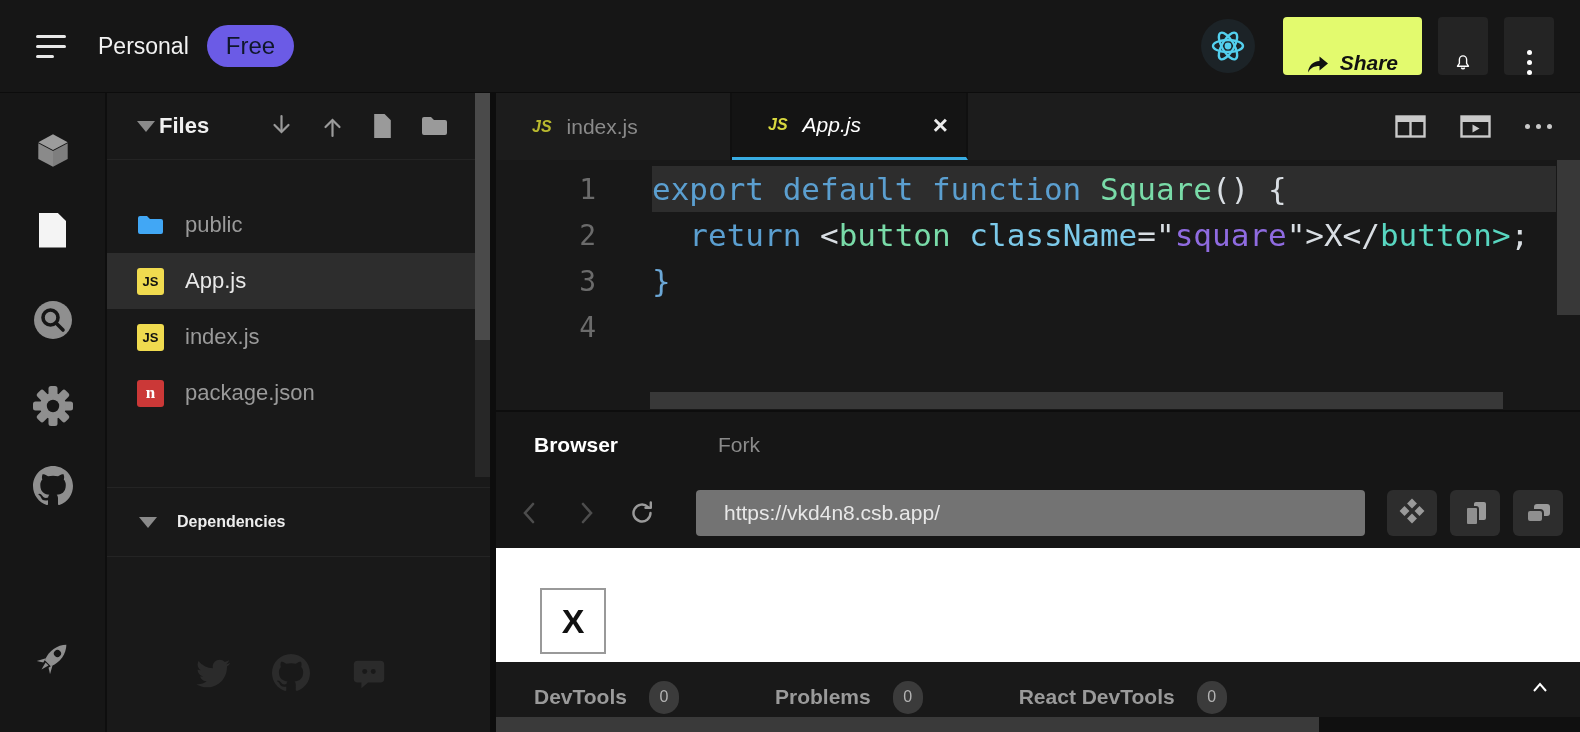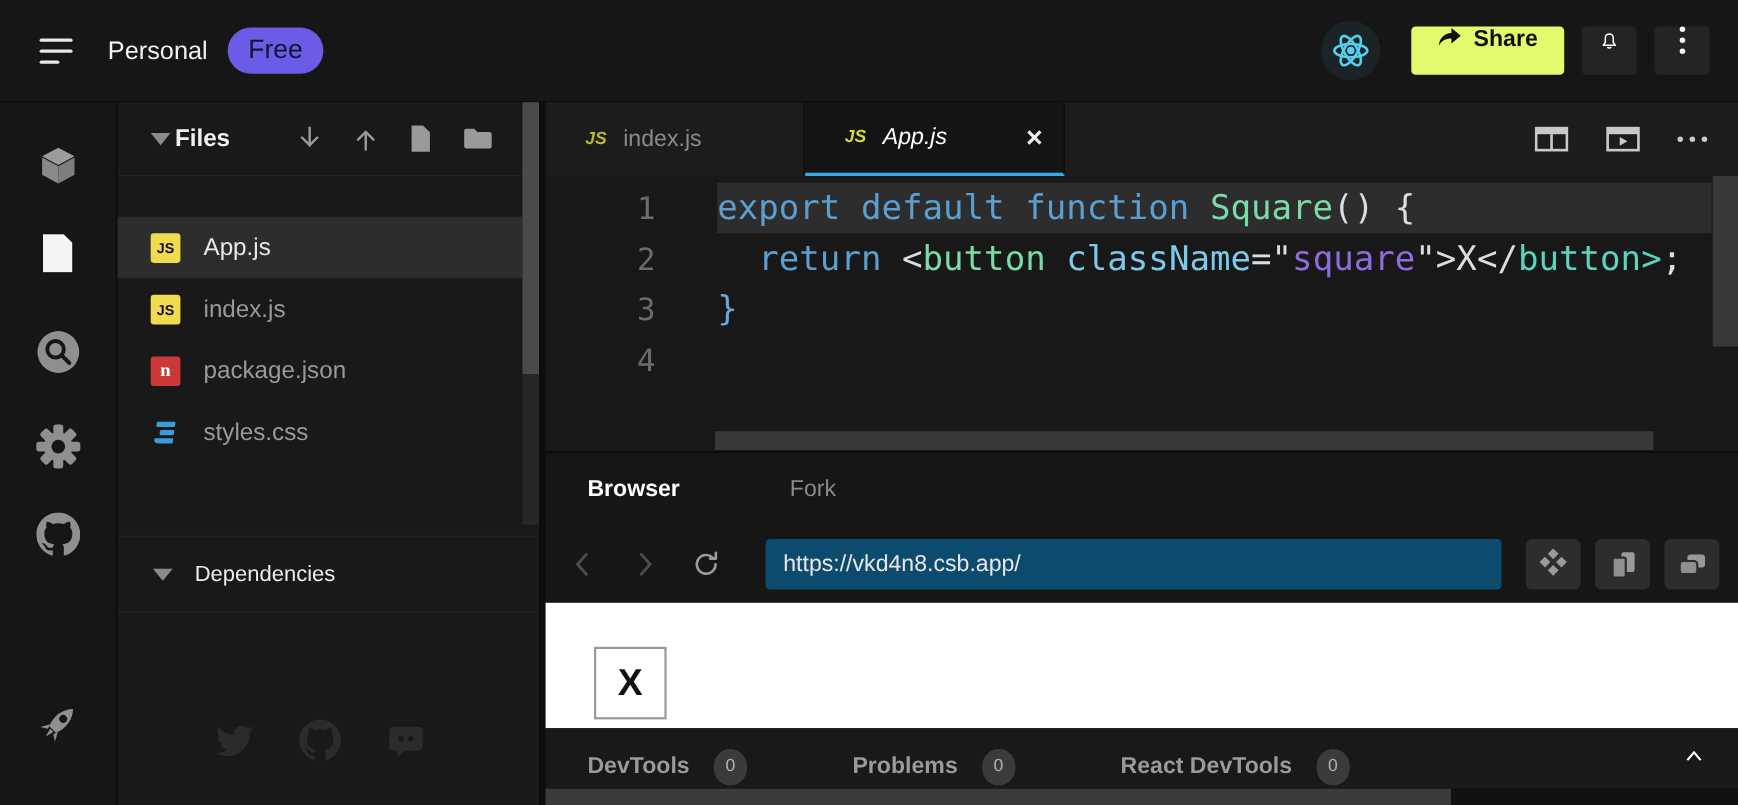--- a/index.html
+++ b/index.html
@@ -10,21 +10,21 @@
   
   .topbar { height:93px; background:#161616; display:flex; align-items:center; padding:0 26px; border-bottom:1px solid #0c0c0c; }
   .hamburger { width:34px; display:flex; flex-direction:column; gap:7px; cursor:pointer; margin-left:10px; }
   .hamburger i { display:block; height:3px; border-radius:2px; background:#e8e8e8; }
   .hamburger i:nth-child(1){width:30px;} .hamburger i:nth-child(2){width:30px;} .hamburger i:nth-child(3){width:18px;}
   .ws-name { font-size:23px; color:#f2f2f2; margin-left:28px; }
   .plan-badge { margin-left:18px; background:var(--badge-purple,#6B5BE6); color:#0f172a; font-size:24px;
                 padding:7px 19px; border-radius:22px; }
   .tb-spacer { flex:1; }
   .react-wrap { width:54px; height:54px; border-radius:50%; background:#1c2327; display:flex; align-items:center; justify-content:center; margin-right:28px; }
-  .btn { height:44px; border:none; border-radius:4px; font-family:inherit; font-size:21px; display:flex; align-items:flex-start; gap:11px; cursor:pointer; }
+  .btn { height:58px; border:none; border-radius:4px; font-family:inherit; font-size:21px; display:flex; align-items:flex-end; gap:11px; cursor:pointer;font-style:italic; }
   .btn-share { background:var(--accent-share,#E3FA6E); color:#111; font-weight:600; padding:0 24px; margin-right:16px; }
   .btn-dark  { background:#242424; color:#fff; padding:0 26px; margin-right:16px; }
   .btn-icon  { width:50px; justify-content:center; padding:0; }
   .btn-icon.last { margin-right:0; }
   .kebab { display:flex; flex-direction:column; gap:5px; }
   .kebab i { width:5px; height:5px; border-radius:50%; background:#fff; }
 
   
   .content { display:flex; height:639px; }
 
@@ -41,21 +41,21 @@
   .files-title { font-size:22px; font-weight:600; color:#f0f0f0; margin-left:4px; }
   .fh-spacer { flex:1; }
   .fh-ic { color:#9a9a9a; font-size:27px; line-height:1; margin-left:28px; cursor:pointer; display:flex; align-items:center; }
   .file-list { padding-top:37px; }
   .file-row { height:56px; display:flex; align-items:center; padding-left:30px; gap:21px; font-size:22px; color:#9a9a9a; cursor:pointer; }
   .file-row.selected { background:#2d2d2d; color:#e8e8e8; }
   .fi { width:27px; height:27px; display:flex; align-items:center; justify-content:center; flex:0 0 auto; }
   .fi-js { background:var(--js-yellow,#F0DB4F); border-radius:3px; color:#111; font-weight:700; font-size:13px; }
   .fi-npm { background:var(--npm-red,#CB3837); border-radius:3px; color:#fff; font-weight:700; font-size:17px; font-family:"Liberation Serif",serif; }
   .deps-head { margin-top:66px; height:70px; display:flex; align-items:center; padding-left:32px; border-top:1px solid #242424; border-bottom:1px solid #242424; }
-  .deps-title { font-size:20px; font-weight:400; color:#ededed; margin-left:20px; }
+  .deps-title { font-size:16px; font-weight:700; color:#ededed; margin-left:20px; }
   .social { position:absolute; left:0; right:15px; bottom:40px; display:flex; justify-content:center; gap:40px; }
   .social span { cursor:pointer; display:flex; }
   .ex-track { position:absolute; top:0; right:0; width:15px; height:384px; background:#272727; }
   .ex-thumb { position:absolute; top:0; right:0; width:15px; height:247px; background:#4a4a4a; }
 
   
   .main { flex:1; display:flex; flex-direction:column; border-left:6px solid #0d0d0d; min-width:0; }
   .tabbar { height:67px; background:#1c1c1c; display:flex; align-items:stretch; }
   .tab { width:236px; display:flex; align-items:center; padding:0 18px 0 36px; gap:15px; border-right:2px solid #101010; font-size:21px; color:#8a8a8a; cursor:pointer; }
   .tab .jsbadge { font-size:16px; font-weight:700; font-style:italic; color:#b9b92f; }
@@ -79,21 +79,21 @@
   .v-scroll { position:absolute; right:0; top:0; width:23px; height:155px; background:#383838; }
 
   
   .browser { flex:1; background:#161616; display:flex; flex-direction:column; border-top:2px solid #0d0d0d; position:relative; }
   .btabs { height:66px; display:flex; align-items:center; padding-left:38px; gap:100px; }
   .btab { font-size:21px; color:#8a8a8a; cursor:pointer; }
   .btab.active { color:#fff; font-weight:600; }
   .bnav { height:70px; display:flex; align-items:center; padding:0 17px 0 22px; }
   .nav-ic { display:flex; cursor:pointer; }
   .nav-ic.fwd { margin-left:36px; } .nav-ic.ref { margin-left:30px; margin-right:40px; }
-  .urlbar { flex:1; height:46px; background:#0c4a6e; border-radius:4px; display:flex; align-items:center; padding:0 16px; font-size:21px; color:#e8e8e8; margin-right:22px; cursor:text; }
+  .urlbar { flex:1; height:46px; background:#737373; border-radius:4px; display:flex; align-items:center; padding:0 28px; font-size:21px; color:#e8e8e8; margin-right:22px; cursor:text; }
   .pv-btn { width:50px; height:46px; background:#2d2d2d; border:none; border-radius:6px; margin-left:13px; display:flex; align-items:center; justify-content:center; cursor:pointer; }
   .pv-btn:first-of-type { margin-left:0; }
   .preview { height:114px; background:#ffffff; position:relative; }
   .square-btn { position:absolute; left:44px; top:40px; width:66px; height:66px; background:#fff; border:2px solid #999; color:#111; font-size:34px; font-weight:700; display:flex; align-items:center; justify-content:center; cursor:pointer; font-family:"Liberation Sans",sans-serif; }
   .consolebar { flex:1; background:#191919; display:flex; align-items:center; padding-left:38px; gap:96px; position:relative; }
   .cgroup { display:flex; align-items:center; gap:22px; cursor:pointer; }
   .clabel { font-size:21px; font-weight:600; color:#9a9a9a; }
   .cbadge { min-width:30px; height:33px; padding:0 8px; border-radius:17px; background:#3b3b3b; color:#b3b3b3; font-size:16px; display:flex; align-items:center; justify-content:center; }
   .chev-up { position:absolute; right:32px; top:20px; cursor:pointer; display:flex; }
   .b-scroll { position:absolute; left:0; bottom:0; width:100%; height:15px; background:#101010; }
@@ -227,43 +227,39 @@
             </svg>
         </span>
         <span class="fh-ic">
           <svg width="27" height="22" viewBox="0 0 27 22">
               <path d="M1 4 q0-2 2-2 h7 l3 3 h11 q2 0 2 2 v11 q0 2-2 2 H3 q-2 0-2-2 Z" fill="#9a9a9a"></path>
             </svg>
         </span>
       </div>
 
       <div class="file-list">
+        <div class="file-row">
+          <span class="fi">
+            <svg width="27" height="22" viewBox="0 0 27 22">
+                <path d="M1 4 q0-2 2-2 h7 l3 3 h11 q2 0 2 2 v11 q0 2-2 2 H3 q-2 0-2-2 Z" style="fill:var(--folder-blue,#41A7F5)"></path>
+              </svg>
+          </span>
+          <span>public</span>
+        </div>
         <div class="file-row selected">
           <span class="fi fi-js">JS</span>
           <span>App.js</span>
         </div>
         <div class="file-row">
           <span class="fi fi-js">JS</span>
           <span>index.js</span>
         </div>
         <div class="file-row">
           <span class="fi fi-npm">n</span>
           <span>package.json</span>
-        </div>
-        <div class="file-row">
-          <span class="fi">
-            <svg width="25" height="25" viewBox="0 0 25 25">
-              <g style="fill:var(--css-blue,#3B9CDC)" transform="skewX(-8)">
-                <rect x="5" y="2.5" width="17" height="4.6" rx="1"></rect>
-                <rect x="9" y="10" width="13" height="4.6" rx="1"></rect>
-                <path d="M5 17.5 h17 v4.6 h-13 q-4 0 -4 -3 Z"></path>
-              </g>
-            </svg>
-          </span>
-          <span>styles.css</span>
         </div>
       </div>
 
       <div class="deps-head">
         <span class="caret"></span>
         <span class="deps-title">Dependencies</span>
       </div>
 
       <div class="social">
         <span>

